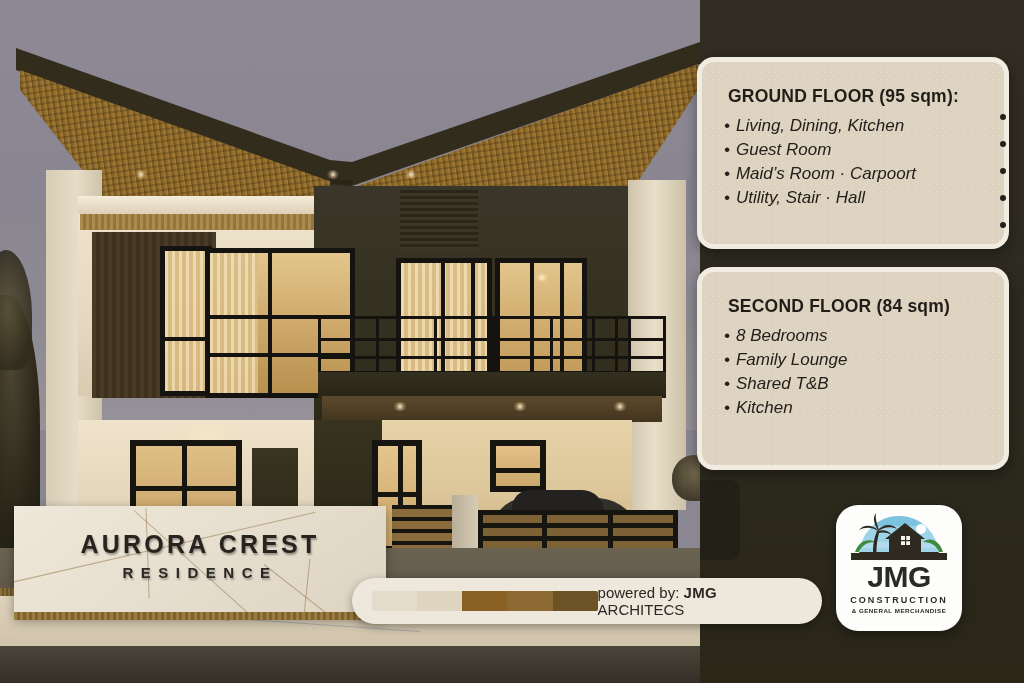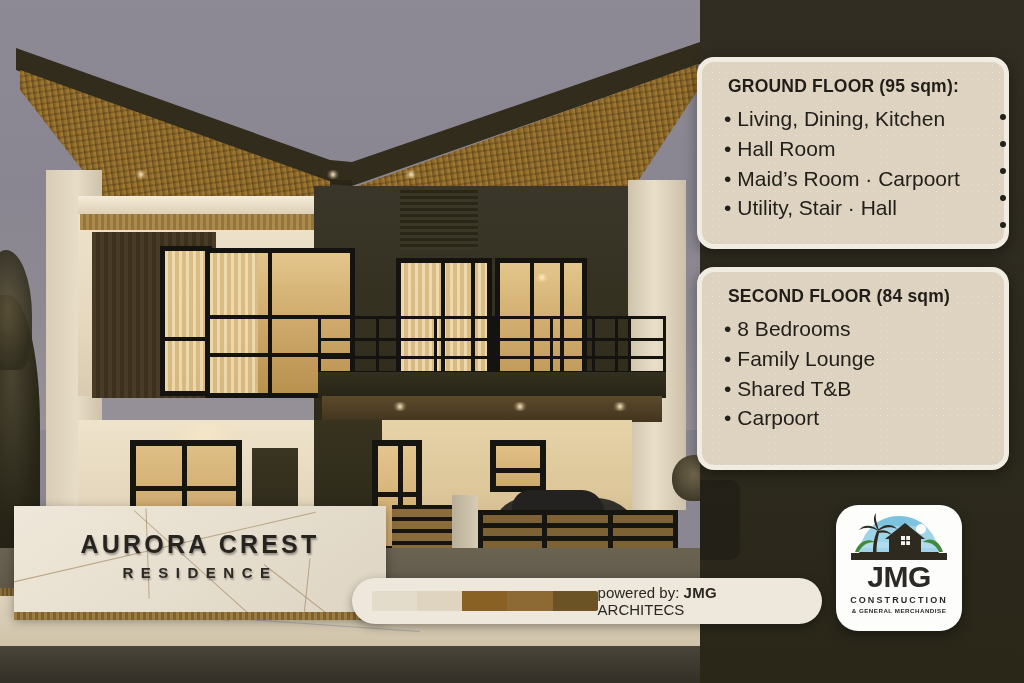--- a/index.html
+++ b/index.html
@@ -144,23 +144,23 @@
 
   
   .card{position:absolute;background:#ded3c1;border:5px solid #f1ece2;border-radius:17px;
        box-shadow:0 4px 14px rgba(0,0,0,.38);box-sizing:border-box;
        background-image:radial-gradient(rgba(255,255,255,.35) 0.6px,transparent 0.7px);
        background-size:7px 7px;}
   .card-a{left:697px;top:57px;width:312px;height:192px;}
   .card-b{left:697px;top:267px;width:312px;height:203px;}
   .card h3{margin:0;font-size:17.5px;font-weight:bold;color:#201d18;letter-spacing:.2px;}
   .card ul{margin:7px 0 0 0;padding:0;list-style:none;}
-  .card li{font-size:21px;color:#23201b;line-height:1.42;white-space:nowrap;}
+  .card li{font-size:17px;color:#23201b;line-height:1.42;white-space:nowrap;font-style:italic;}
   .card li:before{content:"\2022";margin-right:6px;}
-  .card-inner{padding:14px 0 0 22px;}
+  .card-inner{padding:24px 0 0 22px;}
   .card-a h3{margin-left:4px;}
   .card-b h3{margin-left:4px;}
   
   .clip-dots{position:absolute;right:-2px;top:52px;width:8px;height:130px;}
   .clip-dots i{position:absolute;right:0;width:6px;height:6px;border-radius:50%;background:#23201b;}
 
   
   .powered{position:absolute;left:352px;top:578px;width:470px;height:46px;
        background:#eee7db;border-radius:23px;box-shadow:0 3px 10px rgba(0,0,0,.35);
        display:flex;align-items:center;}
@@ -326,42 +326,42 @@
     <div class="sign-title">AURORA CREST</div>
     <div class="sign-sub">RESIDENCE</div>
   </div>
   <div class="sign-base"></div>
 
   <div class="card card-a">
     <div class="card-inner">
       <h3>GROUND FLOOR (95 sqm):</h3>
       <ul>
         <li>Living, Dining, Kitchen</li>
-        <li>Hall Room</li>
+        <li>Guest Room</li>
         <li>Maid’s Room  ·  Carpoort</li>
         <li>Utility, Stair · Hall</li>
       </ul>
     </div>
     <div class="clip-dots">
       <i style="top:0;"></i>
         <i style="top:27px;"></i>
         <i style="top:54px;"></i>
       <i style="top:81px;"></i>
         <i style="top:108px;"></i>
     </div>
   </div>
 
   <div class="card card-b">
     <div class="card-inner">
       <h3>SECOND FLOOR (84 sqm)</h3>
       <ul>
         <li>8 Bedrooms</li>
         <li>Family Lounge</li>
         <li>Shared T&amp;B</li>
-        <li>Carpoort</li>
+        <li>Kitchen</li>
       </ul>
     </div>
   </div>
 
   <div class="powered">
     <div class="swatches">
       <span style="background:#e4dccb"></span>
       <span style="background:#ded4c0"></span>
       <span style="background:#8a6124"></span>
       <span style="background:#8d6a33"></span>

